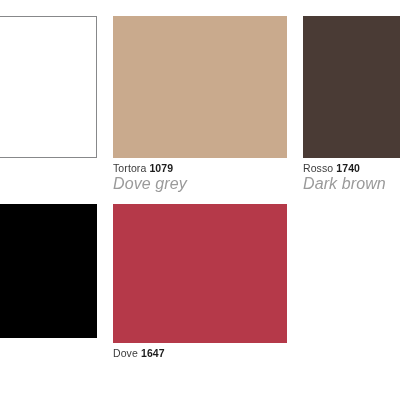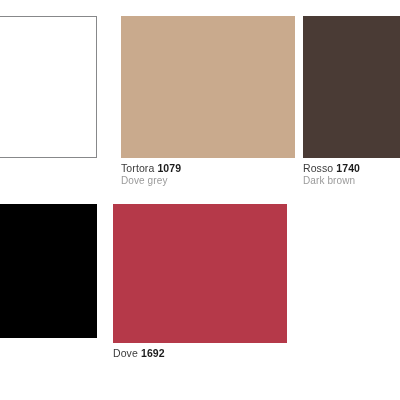--- a/index.html
+++ b/index.html
@@ -52,38 +52,39 @@
     white-space: nowrap;
   }
   .caption-primary .name {
     font-weight: 400;
   }
   .caption-primary .code {
     font-weight: 700;
     color: #1c1c1c;
   }
   .caption-secondary {
-    font-size: 10px;
+    font-size: 16px;
+    font-style: italic;
     color: #9a9a9a;
     letter-spacing: 0.1px;
     white-space: nowrap;
     margin-top: 1px;
   }
 </style>
 </head>
 <body>
 
 <div class="palette-sheet">
 
   <div class="swatch-cell" style="left:-78px; top:16px; width:175px; height:185px;">
     <div class="swatch-chip bordered" style="background:#ffffff;"></div>
 
   </div>
 
-  <div class="swatch-cell" style="left:113px; top:16px; width:174px; height:185px;margin-left:8px;">
+  <div class="swatch-cell" style="left:113px; top:16px; width:174px; height:185px;">
     <div class="swatch-chip" style="background:#c9aa8d;"></div>
     <div class="swatch-caption">
       <div class="caption-primary">
         <span class="name">Tortora</span>
         <span class="code">1079</span>
       </div>
       <div class="caption-secondary">Dove grey</div>
     </div>
   </div>
 
@@ -101,18 +102,18 @@
   <div class="swatch-cell" style="left:-78px; top:204px; width:175px; height:185px;">
     <div class="swatch-chip" style="background:#000000; height:134px;"></div>
 
   </div>
 
   <div class="swatch-cell" style="left:113px; top:204px; width:174px; height:185px;">
     <div class="swatch-chip" style="background:#b53949; height:139px;"></div>
     <div class="swatch-caption" style="top:143px;">
       <div class="caption-primary">
         <span class="name">Dove</span>
-        <span class="code">1692</span>
+        <span class="code">1647</span>
       </div>
     </div>
   </div>
 
 </div>
 
 </body></html>

